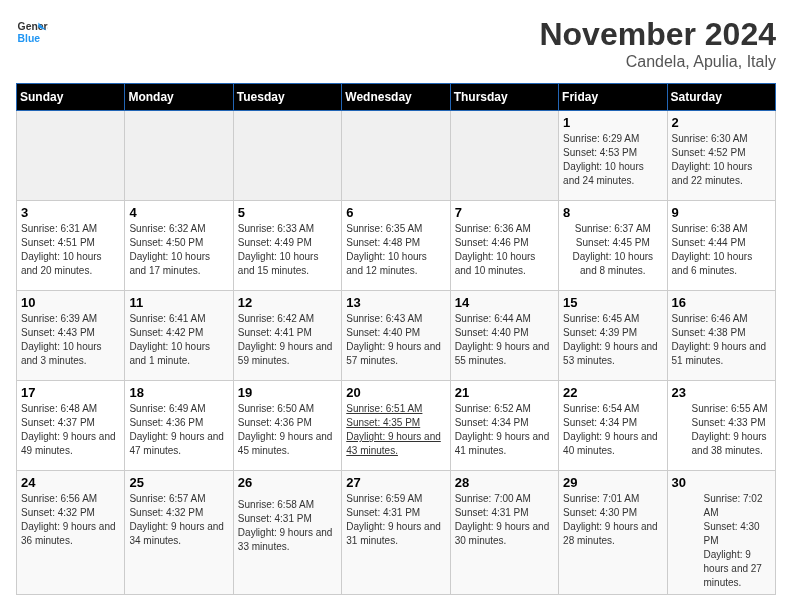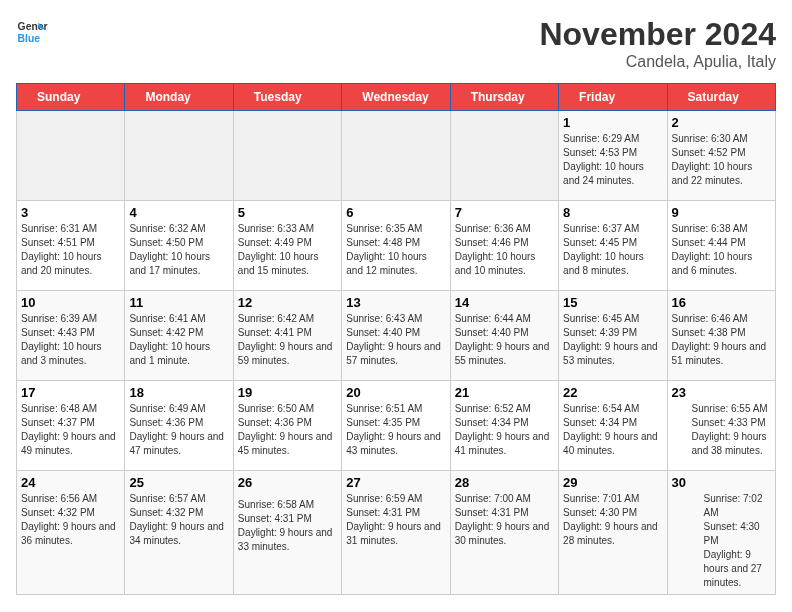--- a/index.html
+++ b/index.html
@@ -36,23 +36,23 @@
     .subtitle {
       font-size: 16px;
       color: #555;
     }
     table {
       width: 100%;
       border-collapse: collapse;
       font-size: 11px;
     }
     thead tr th {
-      background-color: #ef4444;
+      background-color: #000000;
       color: #fff;
-      padding: 6px 20px;
+      padding: 6px 3px;
       text-align: left;
       font-size: 12px;
       font-weight: bold;
       border: 1px solid #2265b5;
     }
     tbody tr td {
       vertical-align: top;
       border: 1px solid #ccc;
       padding: 4px;
       width: 14.28%;
@@ -154,21 +154,21 @@
 Daylight: 10 hours and 12 minutes.</div>
         </td>
         <td>
           <div class="day-number">7</div>
           <div class="day-info" style="white-space: pre-line;">Sunrise: 6:36 AM
 Sunset: 4:46 PM
 Daylight: 10 hours and 10 minutes.</div>
         </td>
         <td>
           <div class="day-number">8</div>
-          <div class="day-info" style="white-space: pre-line;">Sunrise: 6:37 AM
+          <div class="day-info" style="white-space: pre-line; text-align: center;">Sunrise: 6:37 AM
 Sunset: 4:45 PM
 Daylight: 10 hours and 8 minutes.</div>
         </td>
         <td>
           <div class="day-number">9</div>
           <div class="day-info" style="white-space: pre-line;">Sunrise: 6:38 AM
 Sunset: 4:44 PM
 Daylight: 10 hours and 6 minutes.</div>
         </td>
       </tr>
@@ -230,21 +230,21 @@
 Daylight: 9 hours and 47 minutes.</div>
         </td>
         <td>
           <div class="day-number">19</div>
           <div class="day-info" style="white-space: pre-line;">Sunrise: 6:50 AM
 Sunset: 4:36 PM
 Daylight: 9 hours and 45 minutes.</div>
         </td>
         <td>
           <div class="day-number">20</div>
-          <div class="day-info" style="white-space: pre-line;">Sunrise: 6:51 AM
+          <div class="day-info" style="white-space: pre-line; text-decoration: underline;">Sunrise: 6:51 AM
 Sunset: 4:35 PM
 Daylight: 9 hours and 43 minutes.</div>
         </td>
         <td>
           <div class="day-number">21</div>
           <div class="day-info" style="white-space: pre-line;">Sunrise: 6:52 AM
 Sunset: 4:34 PM
 Daylight: 9 hours and 41 minutes.</div>
         </td>
         <td>

